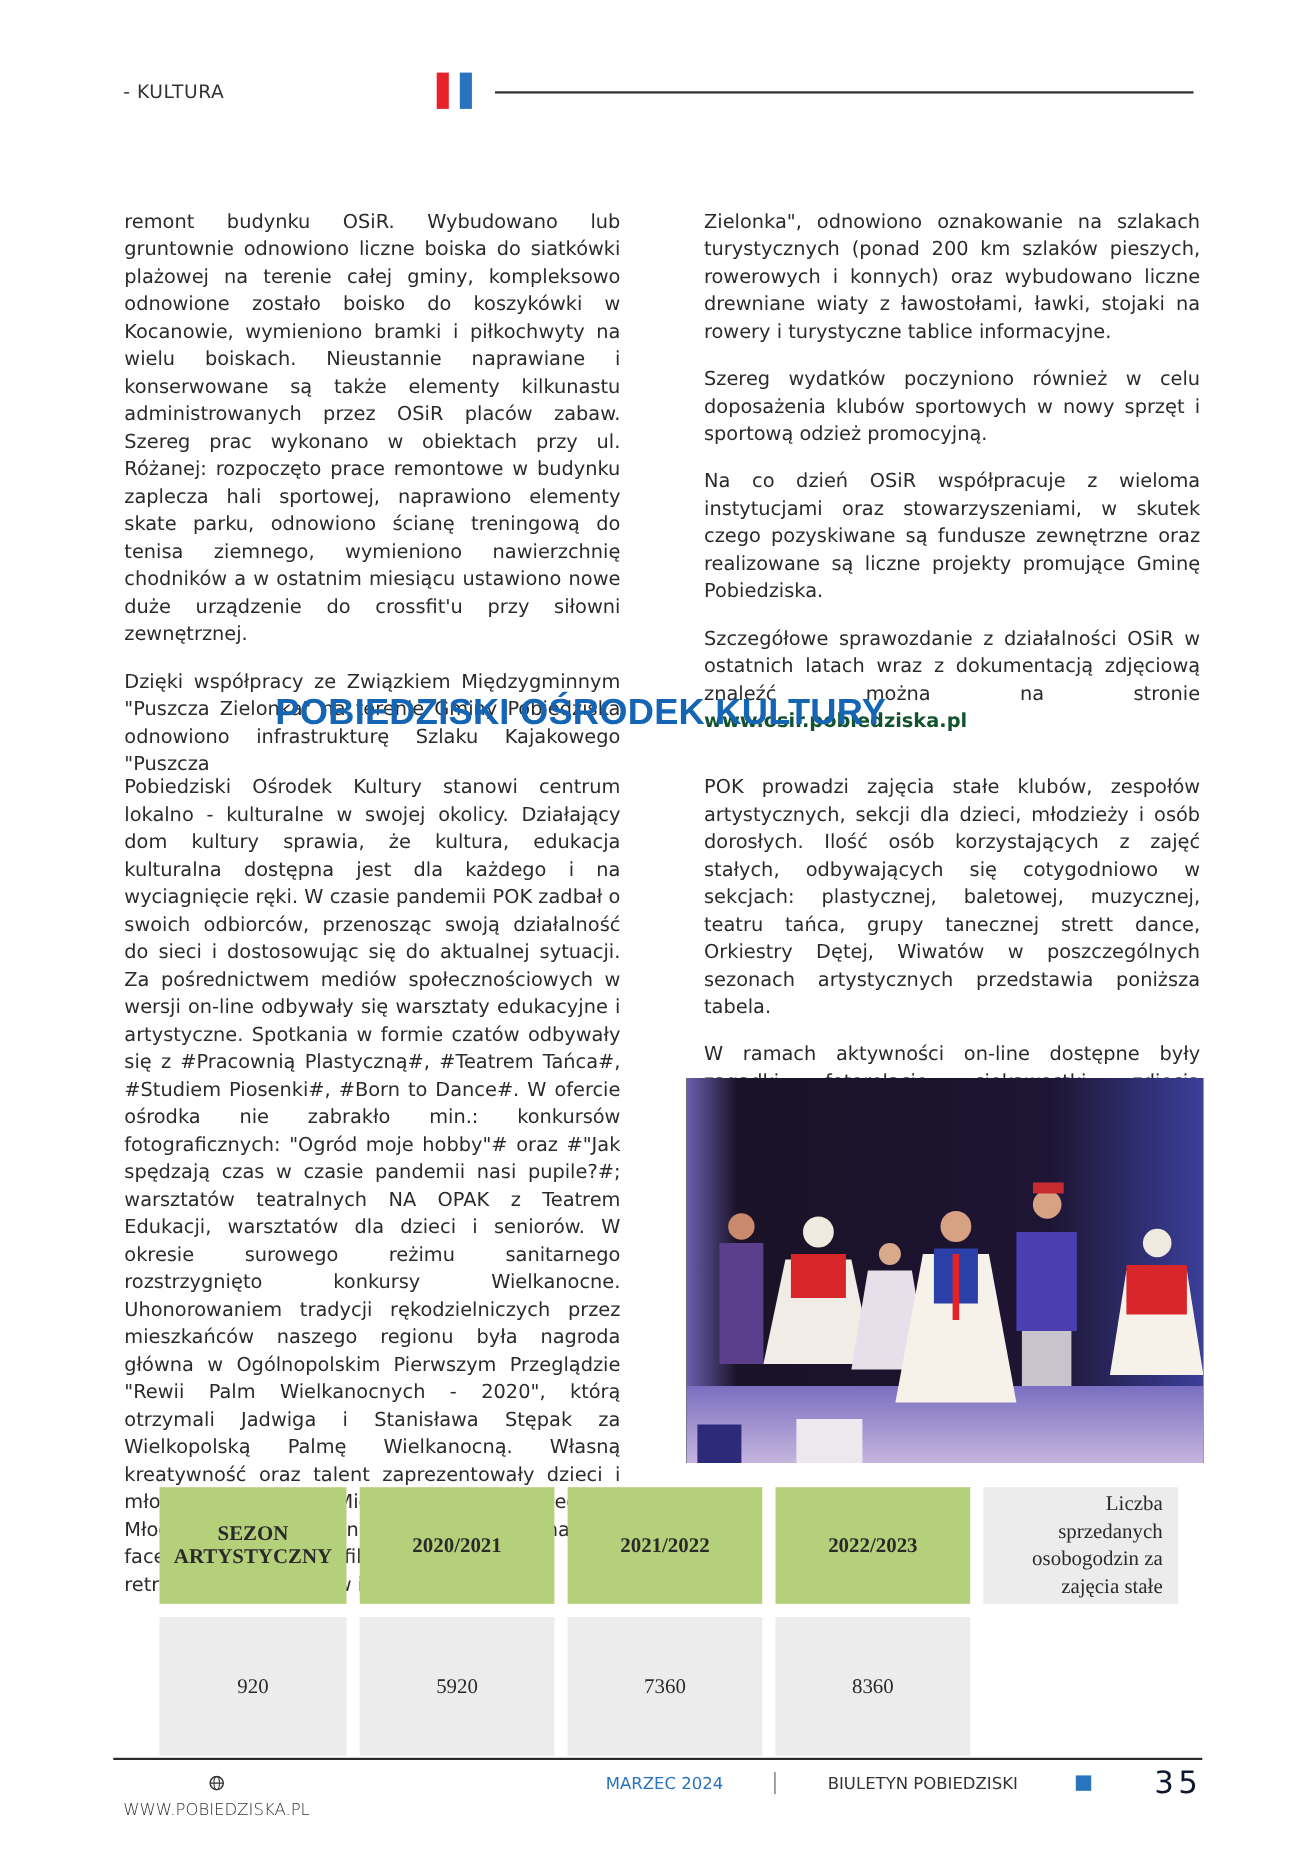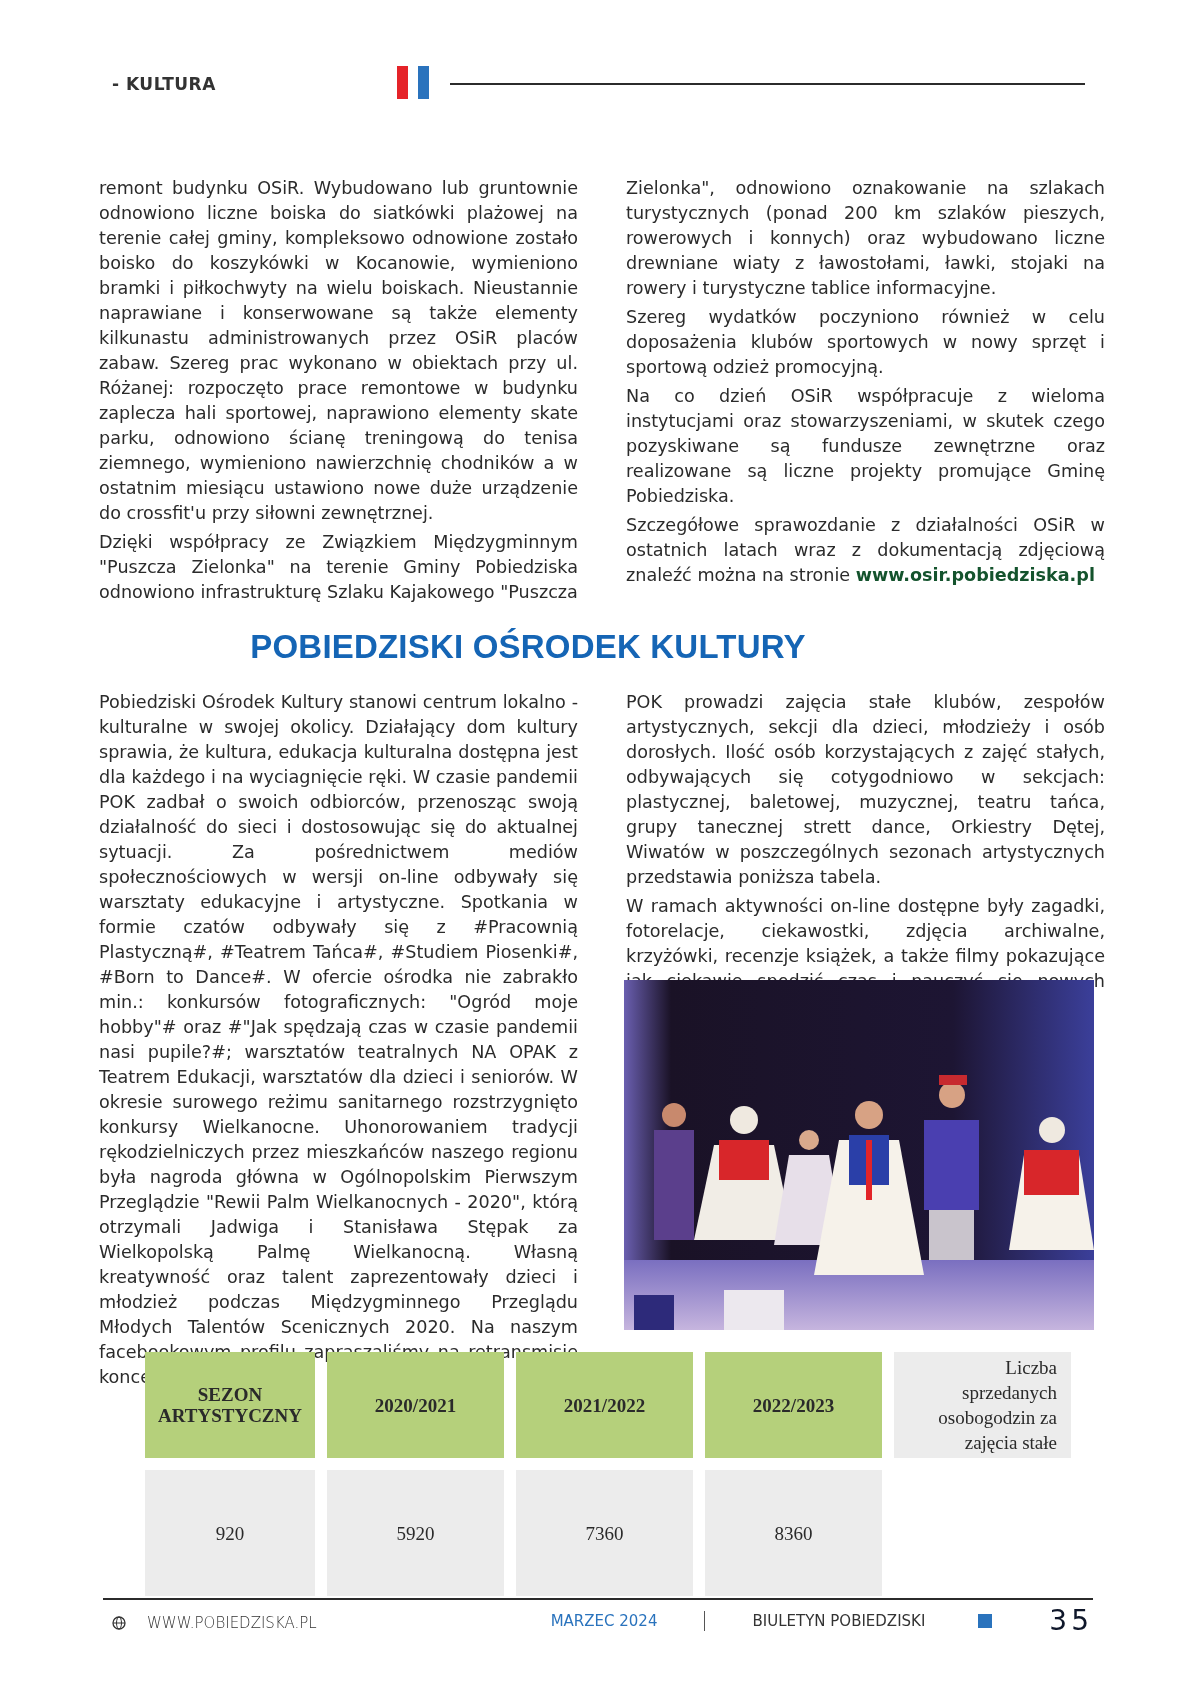--- a/index.html
+++ b/index.html
@@ -1,44 +1,44 @@
 <!DOCTYPE html>
 <html><head>
   <meta charset="utf-8">
   <style>
     * { box-sizing: border-box; margin: 0; padding: 0; }
     html, body { width: 1190px; height: 1683px; background: #ffffff; overflow: hidden; }
     body { position: relative; font-family: "DejaVu Sans", sans-serif; color: #2b2b2b; }
 
-    .header-section { position: absolute; left: 112px; top: 74px; font-family: "DejaVu Sans", sans-serif; font-size: 17px; letter-spacing: 0.5px; color: #333; font-weight: 700; }
+    .header-section { position: absolute; left: 112px; top: 74px; font-family: "DejaVu Sans", sans-serif; font-size: 17px; letter-spacing: 0.5px; color: #333; font-weight: 400; }
     .flag { position: absolute; top: 66px; width: 11px; height: 33px; }
     .flag.red { left: 397px; background: #e52329; }
     .flag.blue { left: 418px; background: #2a73bd; }
     .header-rule { position: absolute; left: 450px; top: 83px; width: 635px; height: 2px; background: #2b2b2b; }
 
     .col { position: absolute; width: 487px; font-size: 17.6px; line-height: 25px; text-align: justify; color: #2b2b2b; font-family: "DejaVu Sans", sans-serif; }
-    .col p { margin: 4px; }
+    .col p { margin: 18px; }
     .col-a1 { left: 95px; top: 172px; }
     .col-a2 { left: 622px; top: 172px; }
     .col-b1 { left: 95px; top: 686px; }
     .col-b2 { left: 622px; top: 686px; }
     .col b { font-weight: bold; color: #14532d; }
 
     .section-title { position: absolute; left: 0; width: 1056px; top: 628px; text-align: center; font-family: "Liberation Sans", sans-serif; font-weight: bold; font-size: 33px; color: #1565b5; letter-spacing: 0.2px; }
 
     .photo { position: absolute; left: 624px; top: 980px; width: 470px; height: 350px; overflow: hidden; background: #1d1230; }
     .photo svg { display: block; width: 100%; height: 100%; }
 
     .table { position: absolute; left: 145px; top: 1352px; display: grid; grid-template-columns: 170px 177px 177px 177px 177px; grid-template-rows: 106px 126px; column-gap: 5px; row-gap: 5px; gap: 12px; }
     .th { background: #b5d07b; display: flex; flex-direction: column; align-items: center; justify-content: center; text-align: center; font-family: "Liberation Serif", serif; font-weight: bold; font-size: 19px; line-height: 21px; color: #2a2a2a; }
     .th .sub { font-weight: normal; font-size: 14px; line-height: 15px; }
     .td { background: #ececec; display: flex; align-items: center; justify-content: center; text-align: center; font-family: "Liberation Serif", serif; font-size: 19px; line-height: 25px; color: #2a2a2a; }
 
     .footer-rule { position: absolute; left: 103px; top: 1598px; width: 990px; height: 2px; background: #2b2b2b; }
-    .footer-left { position: absolute; left: 112px; top: 1614px; font-size: 15px; color: #333; font-weight: 300; display: flex; align-items: center; gap: 21px; }
+    .footer-left { position: absolute; left: 112px; top: 1614px; font-size: 15px; color: #333; font-weight: 300; display: flex; align-items: center; gap: 8px; flex-direction: column; }
     .globe { width: 14px; height: 14px; }
     .footer-right { position: absolute; right: 97px; top: 1604px; display: flex; align-items: center; font-size: 15px; color: #333; gap: 39px; }
     .footer-date { color: #2a73bd; }
     .footer-sep { width: 1px; height: 20px; background: #555; margin: 0 8px; }
     .footer-square { width: 14px; height: 14px; background: #2a73bd; margin: 0 18px 0 14px; }
     .page-num { font-size: 28px; font-weight: 400; letter-spacing: 4px; color: #0f172a; }
   </style>
 </head>
 <body>
 

